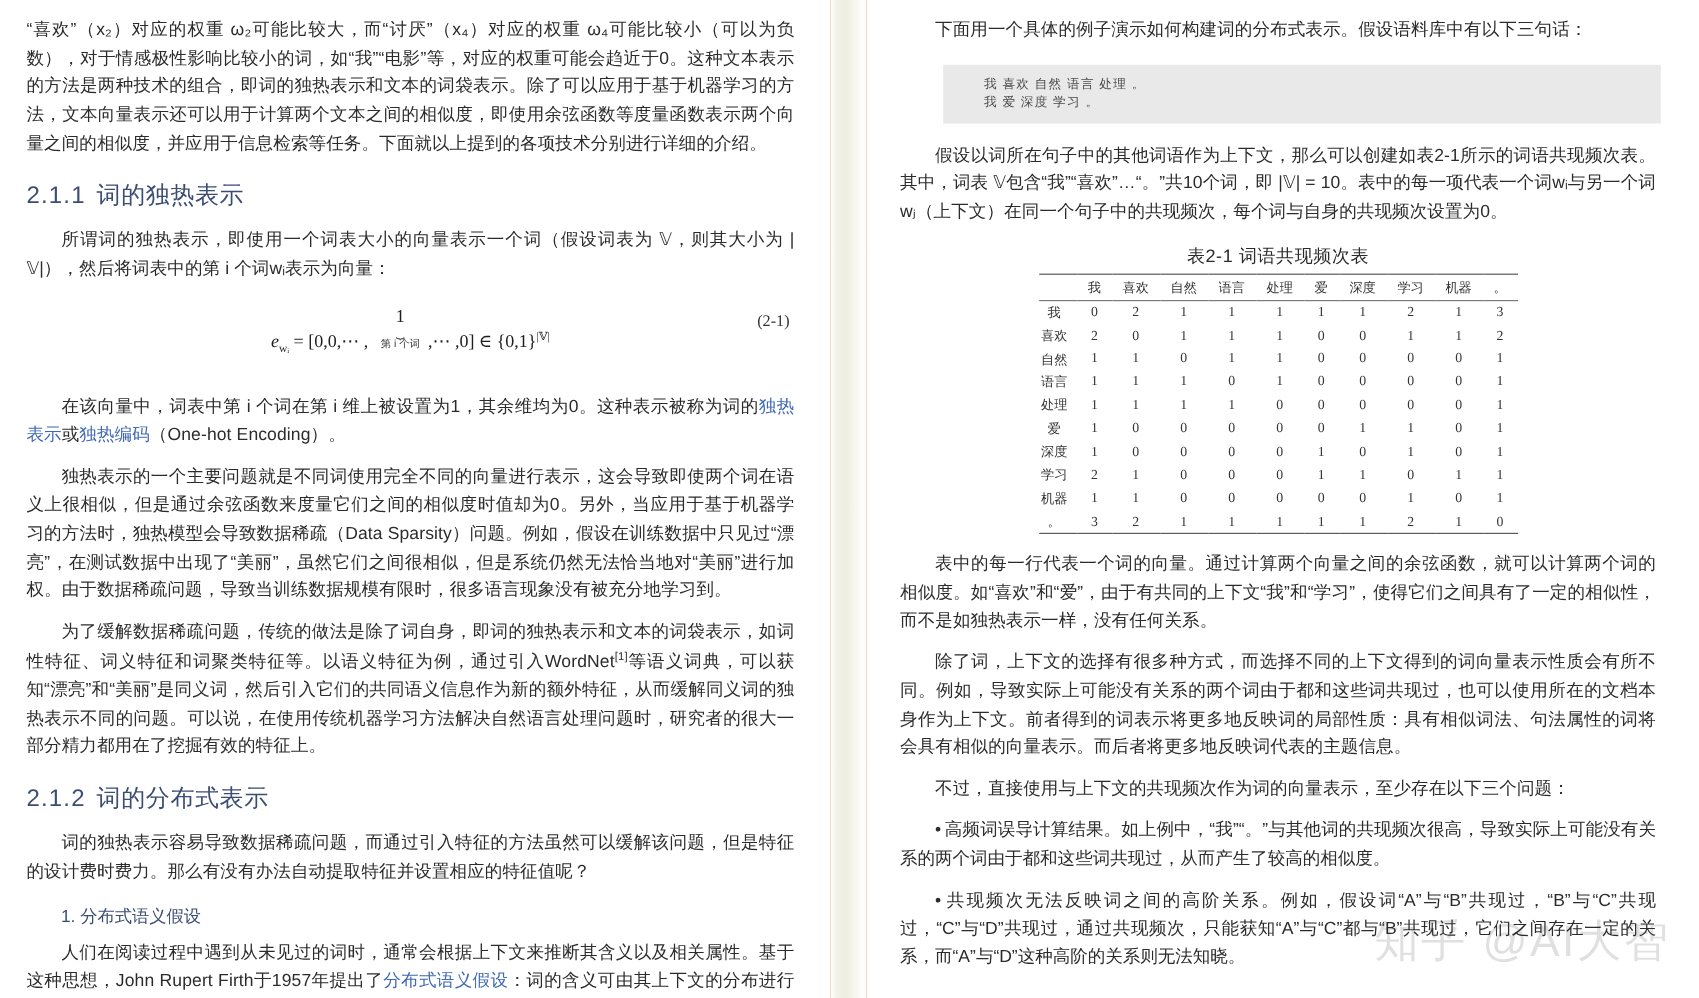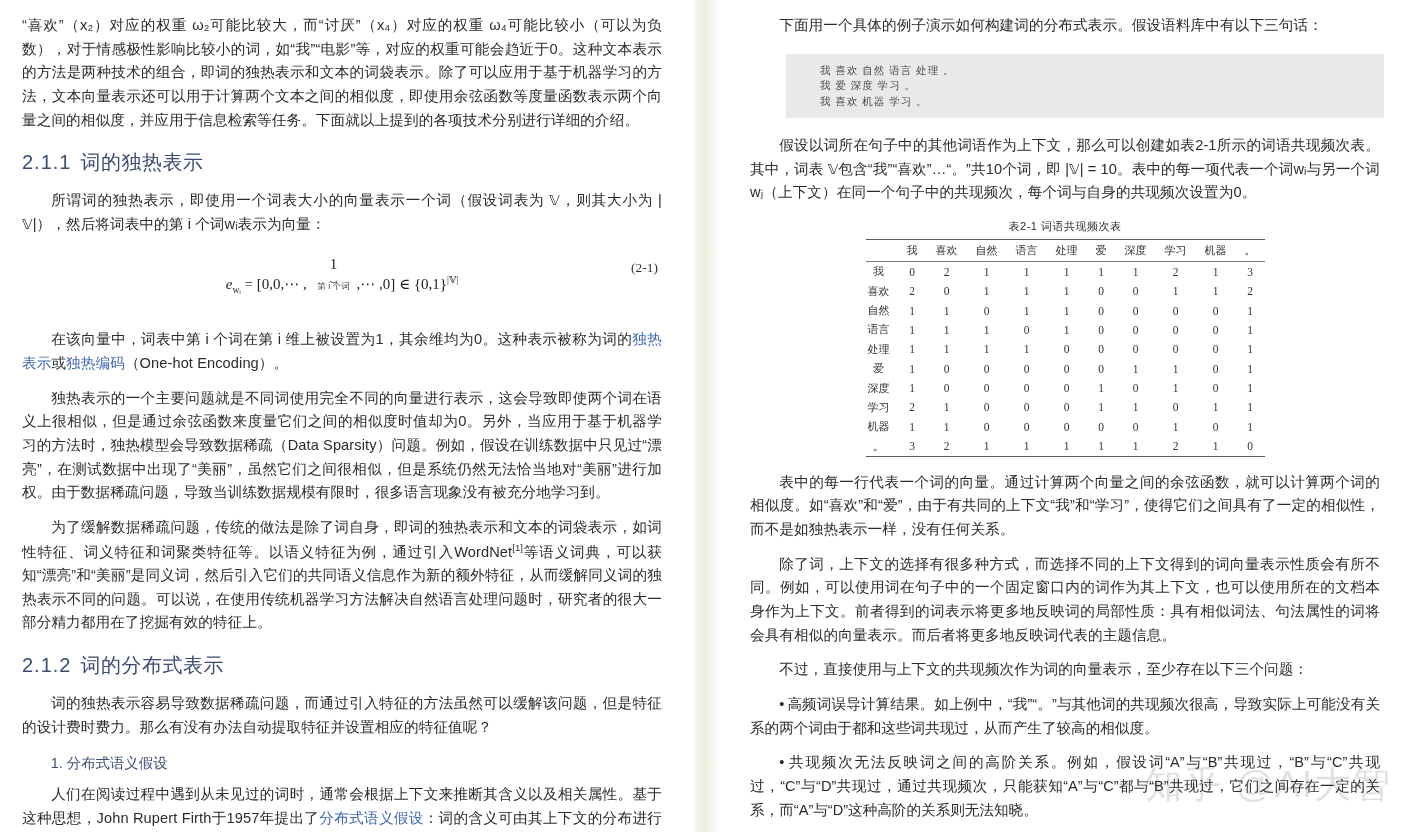--- a/index.html
+++ b/index.html
@@ -143,21 +143,21 @@
     font-size: 10.5px;
     line-height: 15.5px;
     color: #4a4a4a;
     letter-spacing: 1.1px;
   }
 
   
   .table-wrap { margin: 14px 0 14px 0; }
   .table-caption {
     text-align: center;
-    font-size: 11px;
+    font-size: 15px;
     color: #2b2b2b;
     margin-bottom: 5px;
     letter-spacing: 0.5px;
   }
   table.cooc {
     margin: 0 auto;
     border-collapse: collapse;
     font-family: "Liberation Serif", "DejaVu Serif", serif;
     font-size: 11.5px;
     color: #333;
@@ -278,21 +278,20 @@
   <div class="page page-right">
     <div class="col-inner-right">
 
       <p class="para indent">
         <span>下面用一个具体的例子演示如何构建词的分布式表示。假设语料库中有以下三句话：</span>
       </p>
 
       <div class="code-block">
         <div class="code-line">我 喜欢 自然 语言 处理 。</div>
         <div class="code-line">我 爱 深度 学习 。</div>
-        <div class="code-line">我 喜欢 机器 学习 。</div>
       </div>
 
       <p class="para indent">
         <span>假设以词所在句子中的其他词语作为上下文，那么可以创建如表2-1所示的词语共现频次表。其中，词表 </span><span>𝕍</span><span>包含“我”“喜欢”…“。”共10个词，即 </span><span>|𝕍| = 10</span><span>。表中的每一项代表一个词wᵢ与另一个词wⱼ（上下文）在同一个句子中的共现频次，每个词与自身的共现频次设置为0。</span>
       </p>
 
       <div class="table-wrap">
         <div class="table-caption">
           <span>表2-1</span>
           <span>词语共现频次表</span>
@@ -446,21 +445,21 @@
               </tr>
             </tbody>
         </table>
       </div>
 
       <p class="para indent">
         <span>表中的每一行代表一个词的向量。通过计算两个向量之间的余弦函数，就可以计算两个词的相似度。如“喜欢”和“爱”，由于有共同的上下文“我”和“学习”，使得它们之间具有了一定的相似性，而不是如独热表示一样，没有任何关系。</span>
       </p>
 
       <p class="para indent">
-        <span>除了词，上下文的选择有很多种方式，而选择不同的上下文得到的词向量表示性质会有所不同。例如，可以使用词在句子中的一个固定窗口内的词作为其上下文，也可以使用所在的文档本身作为上下文。前者得到的词表示将更多地反映词的局部性质：具有相似词法、句法属性的词将会具有相似的向量表示。而后者将更多地反映词代表的主题信息。</span>
+        <span>除了词，上下文的选择有很多种方式，而选择不同的上下文得到的词向量表示性质会有所不同。例如，导致实际上可能没有关系的两个词由于都和这些词共现过，也可以使用所在的文档本身作为上下文。前者得到的词表示将更多地反映词的局部性质：具有相似词法、句法属性的词将会具有相似的向量表示。而后者将更多地反映词代表的主题信息。</span>
       </p>
 
       <p class="para indent">
         <span>不过，直接使用与上下文的共现频次作为词的向量表示，至少存在以下三个问题：</span>
       </p>
 
       <ul class="bullets" id="bullet-list">
           <li><span class="dot">•</span><span>高频词误导计算结果。如上例中，“我”“。”与其他词的共现频次很高，导致实际上可能没有关系的两个词由于都和这些词共现过，从而产生了较高的相似度。</span></li>
           <li><span class="dot">•</span><span>共现频次无法反映词之间的高阶关系。例如，假设词“A”与“B”共现过，“B”与“C”共现过，“C”与“D”共现过，通过共现频次，只能获知“A”与“C”都与“B”共现过，它们之间存在一定的关系，而“A”与“D”这种高阶的关系则无法知晓。</span></li>
         </ul>

